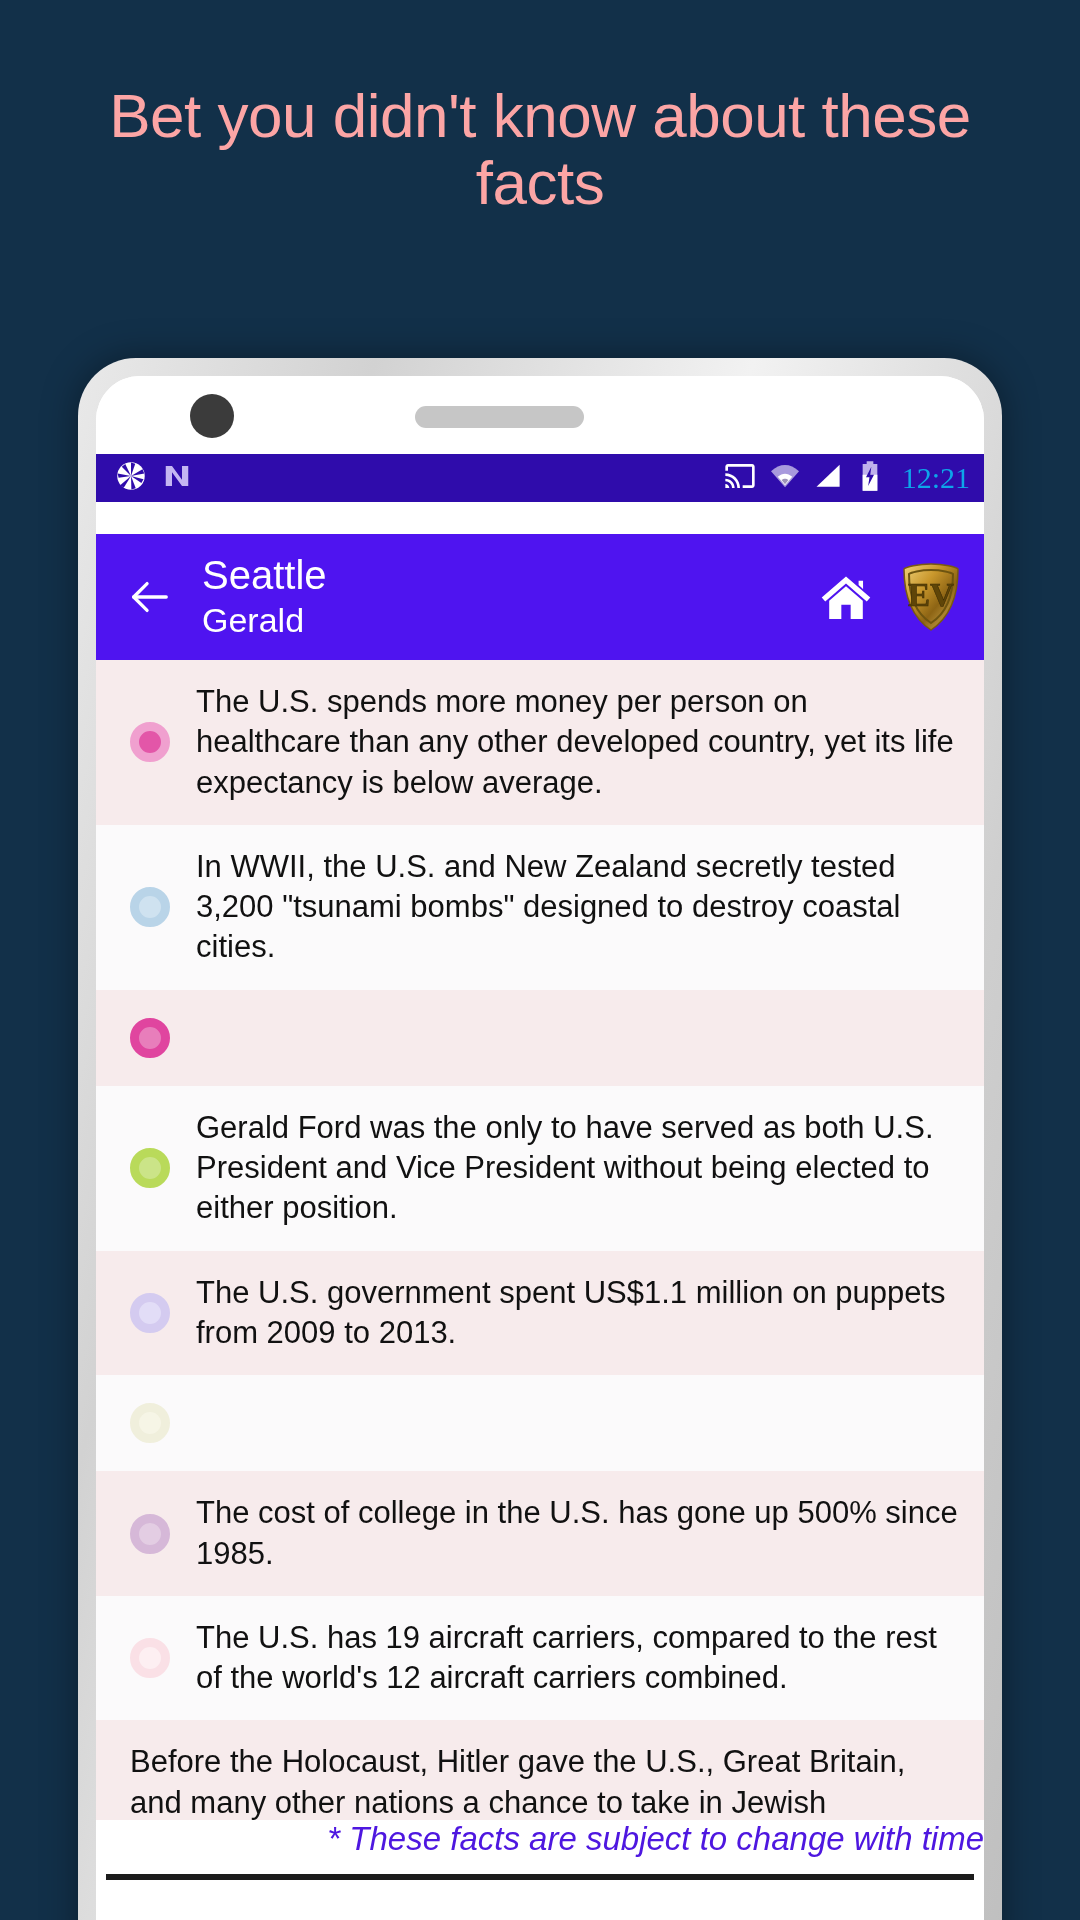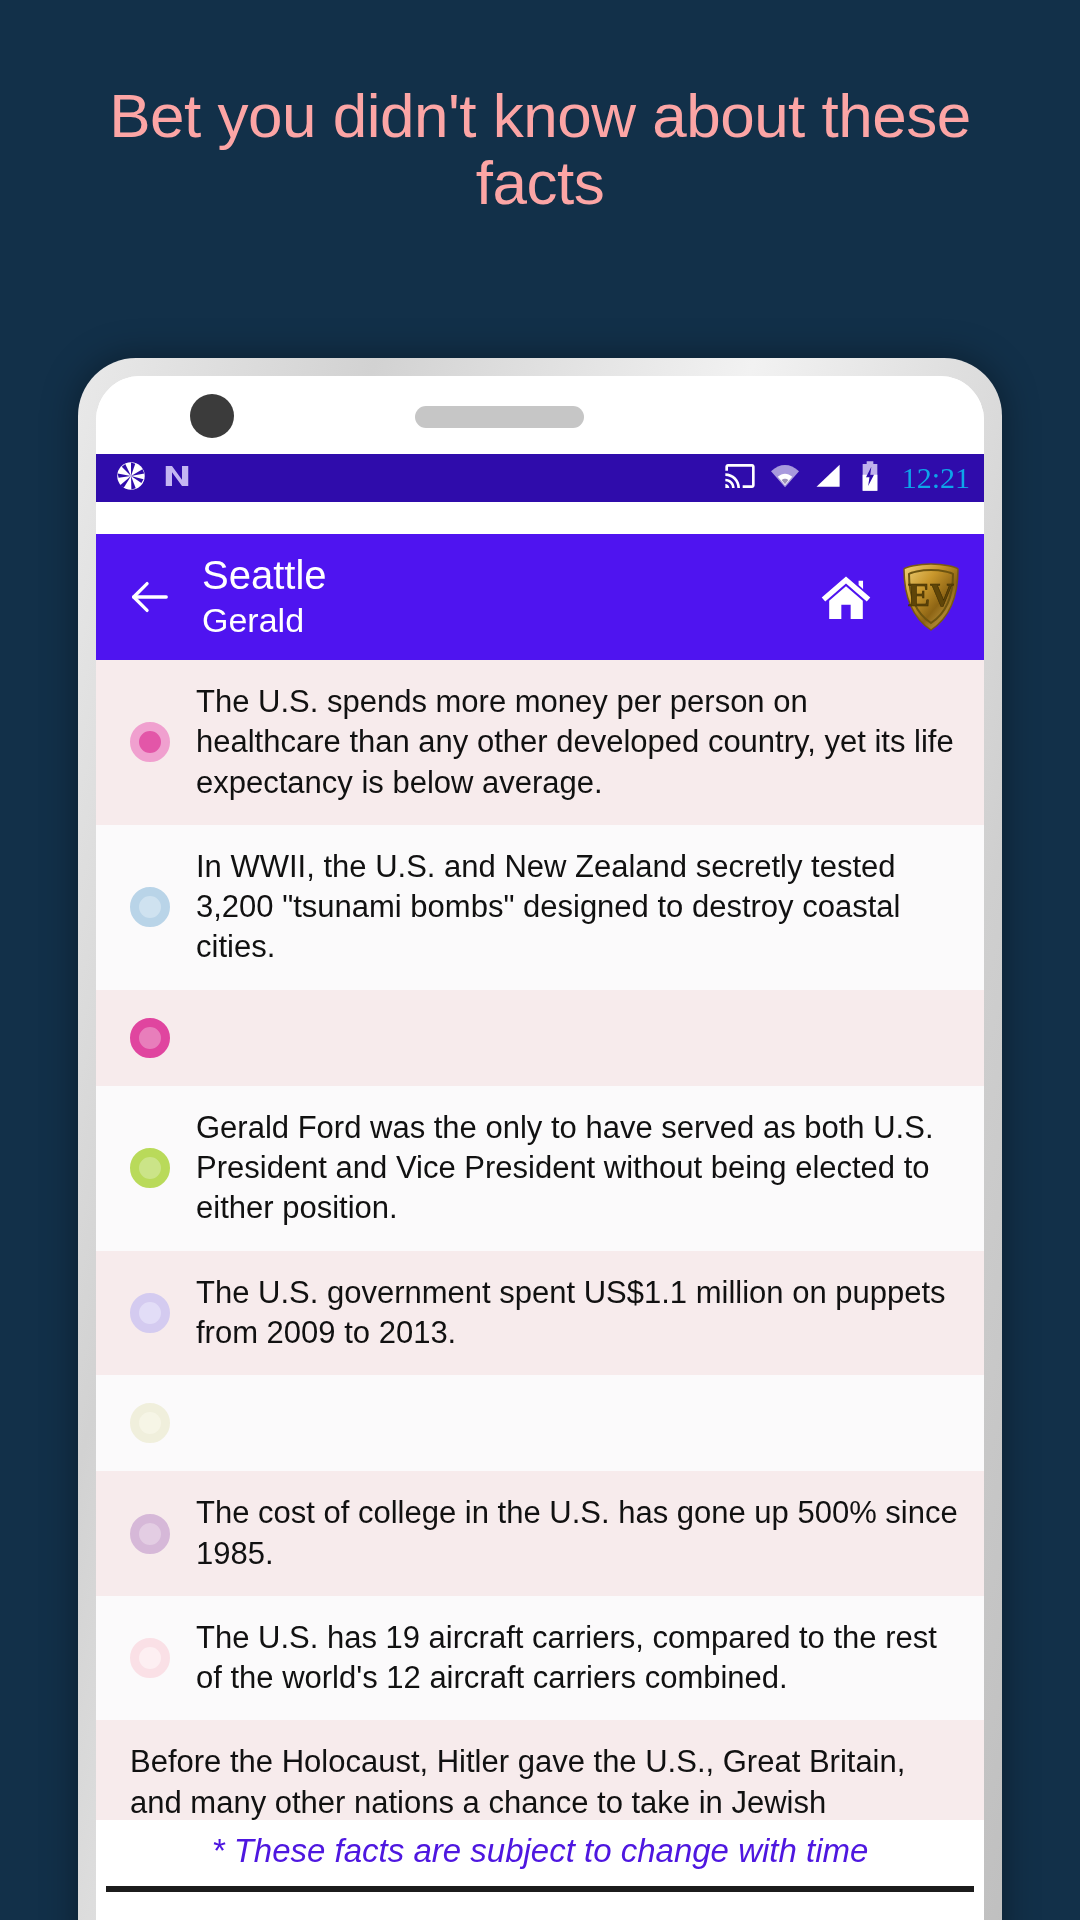--- a/index.html
+++ b/index.html
@@ -185,25 +185,25 @@
     color: #111111;
     font-size: 31px;
     line-height: 1.30;
     padding: 22px 0;
     font-family: "Liberation Sans", sans-serif;
   }
 
   
   .footer-note {
     background: #ffffff;
-    text-align: center;
+    text-align: right;
     color: #4e17e0;
     font-style: italic;
     font-size: 33px;
-    padding: 12px 0 16px;
+    padding: 0 0 16px;
     font-family: "Liberation Sans", sans-serif;
   }
   .bottom-rule {
     height: 6px;
     background: #1c1c1c;
     margin: 0 10px;
   }
 </style>
 </head>
 <body>

